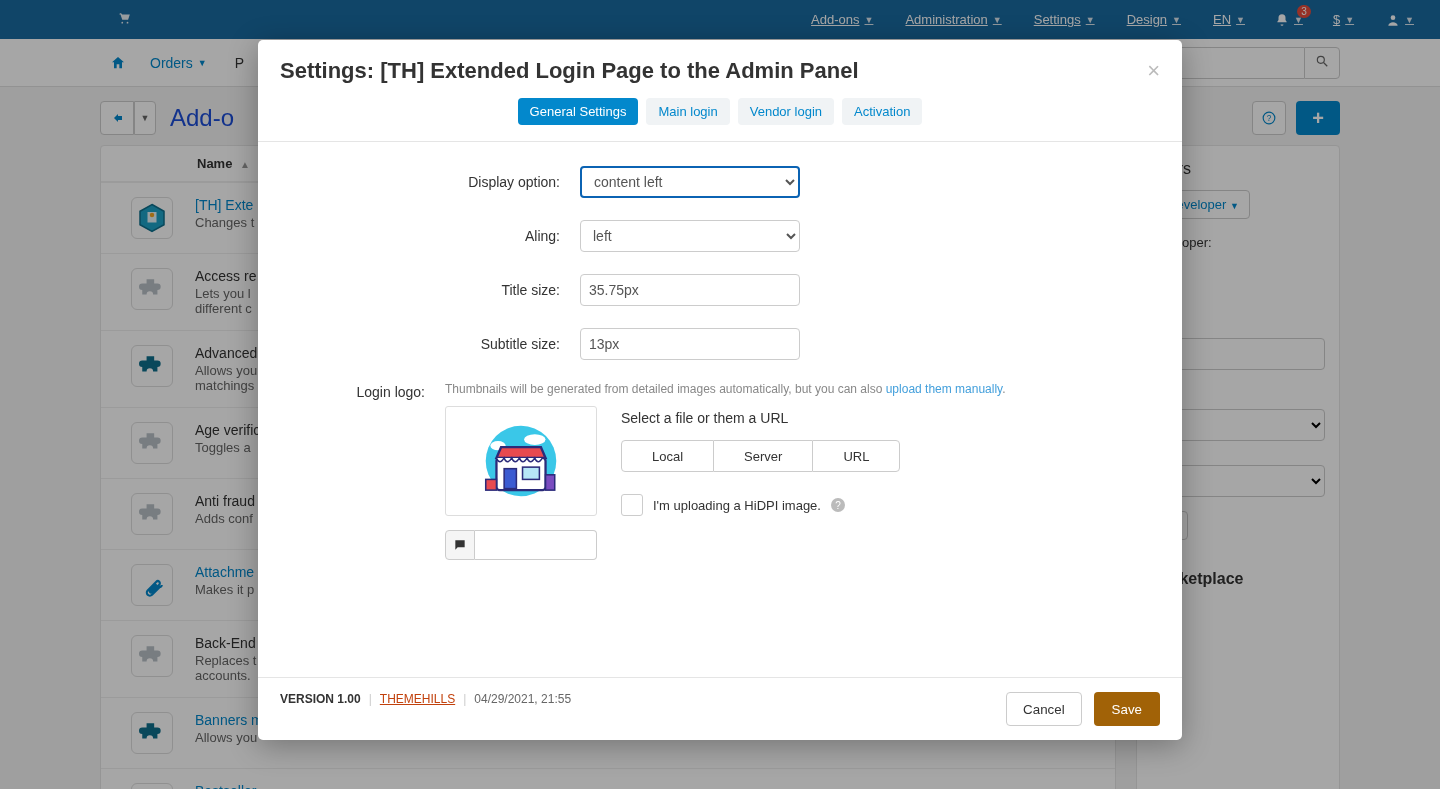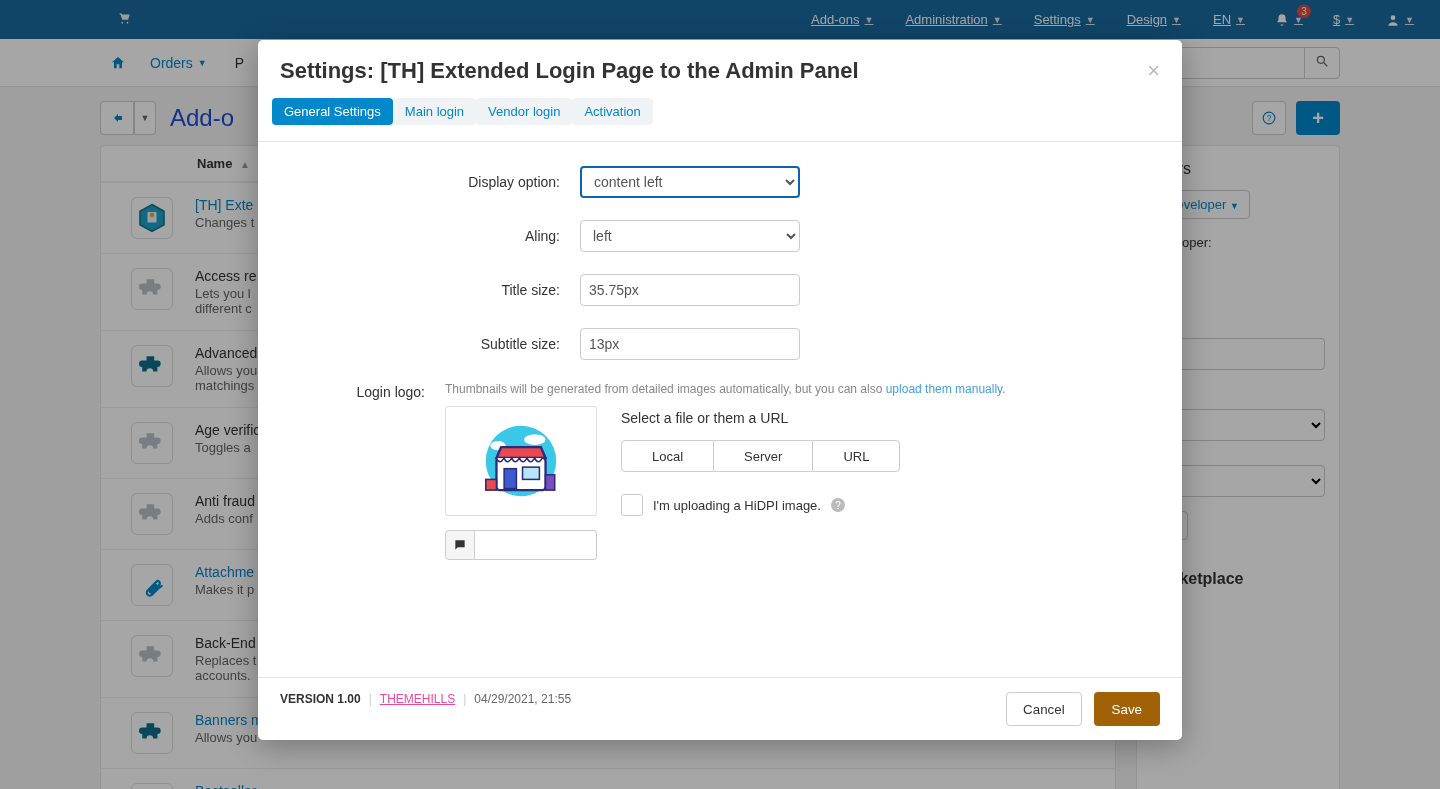--- a/index.html
+++ b/index.html
@@ -204,21 +204,21 @@
   }
   .modal-head {
     padding: 18px 22px 14px;
     display: flex; align-items: center;
   }
   .modal-title { font-size: 22px; font-weight: 600; color: #333; }
   .modal-close { margin-left: auto; color: #bbb; font-size: 22px; cursor: pointer; }
 
   .tabs {
     padding: 0 14px 16px;
-    display: flex; 
+    display: flex; gap: 8px; justify-content: center;
   }
   .tab {
     padding: 6px 12px;
     border-radius: 4px;
     background: #f0f3f5;
     color: #0388cc;
     font-size: 13px;
     cursor: pointer;
   }
   .tab.active { background: #0388cc; color: #fff; }
@@ -307,21 +307,21 @@
   }
 
   .modal-footer {
     border-top: 1px solid #e5e5e5;
     padding: 14px 22px;
     display: flex; align-items: flex-start;
     font-size: 12px; color: #666;
   }
   .modal-footer .ver { font-weight: 600; color: #333; }
   .modal-footer .sep { margin: 0 8px; color: #ccc; }
-  .modal-footer a { color: #ec4899; }
+  .modal-footer a { color: #c2410c; }
   .modal-footer .actions { margin-left: auto; display: flex; gap: 12px; }
   .btn-cancel {
     height: 34px; padding: 0 16px;
     border: 1px solid #ccc; background: #fff;
     border-radius: 4px; color: #333;
   }
   .btn-save {
     height: 34px; padding: 0 18px;
     border: none; background: #a16207; color: #fff;
     border-radius: 4px;

